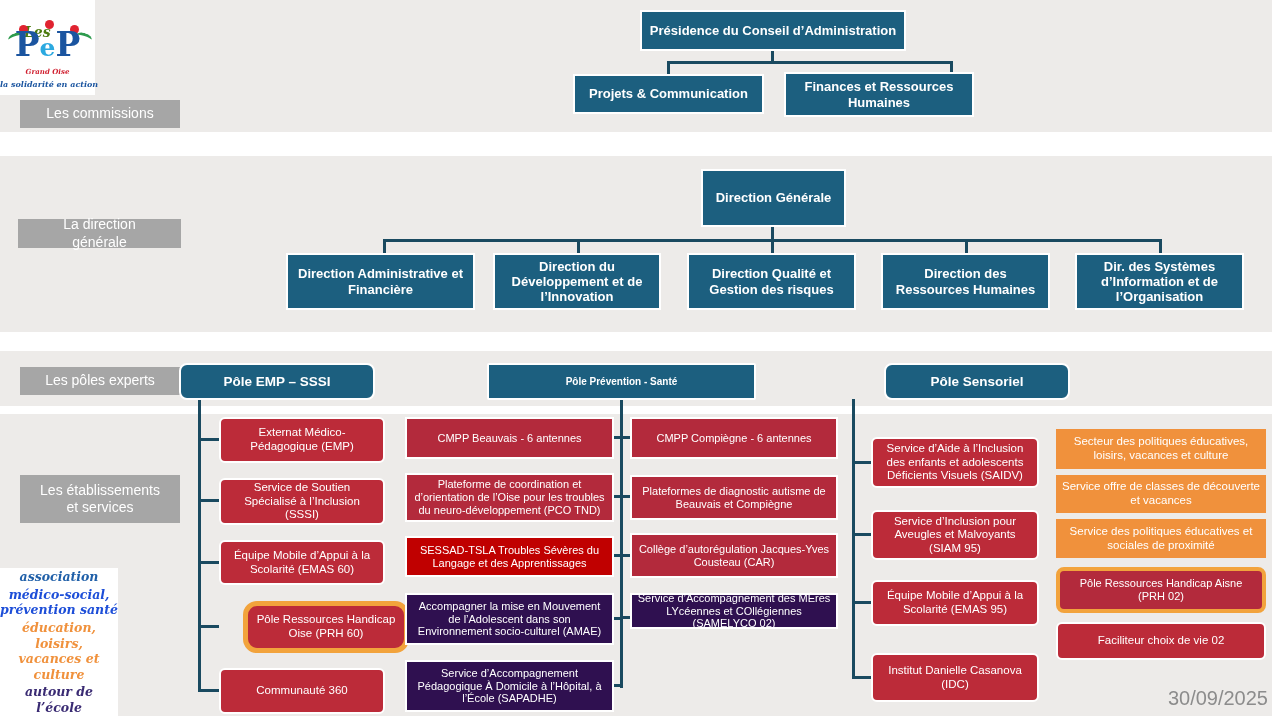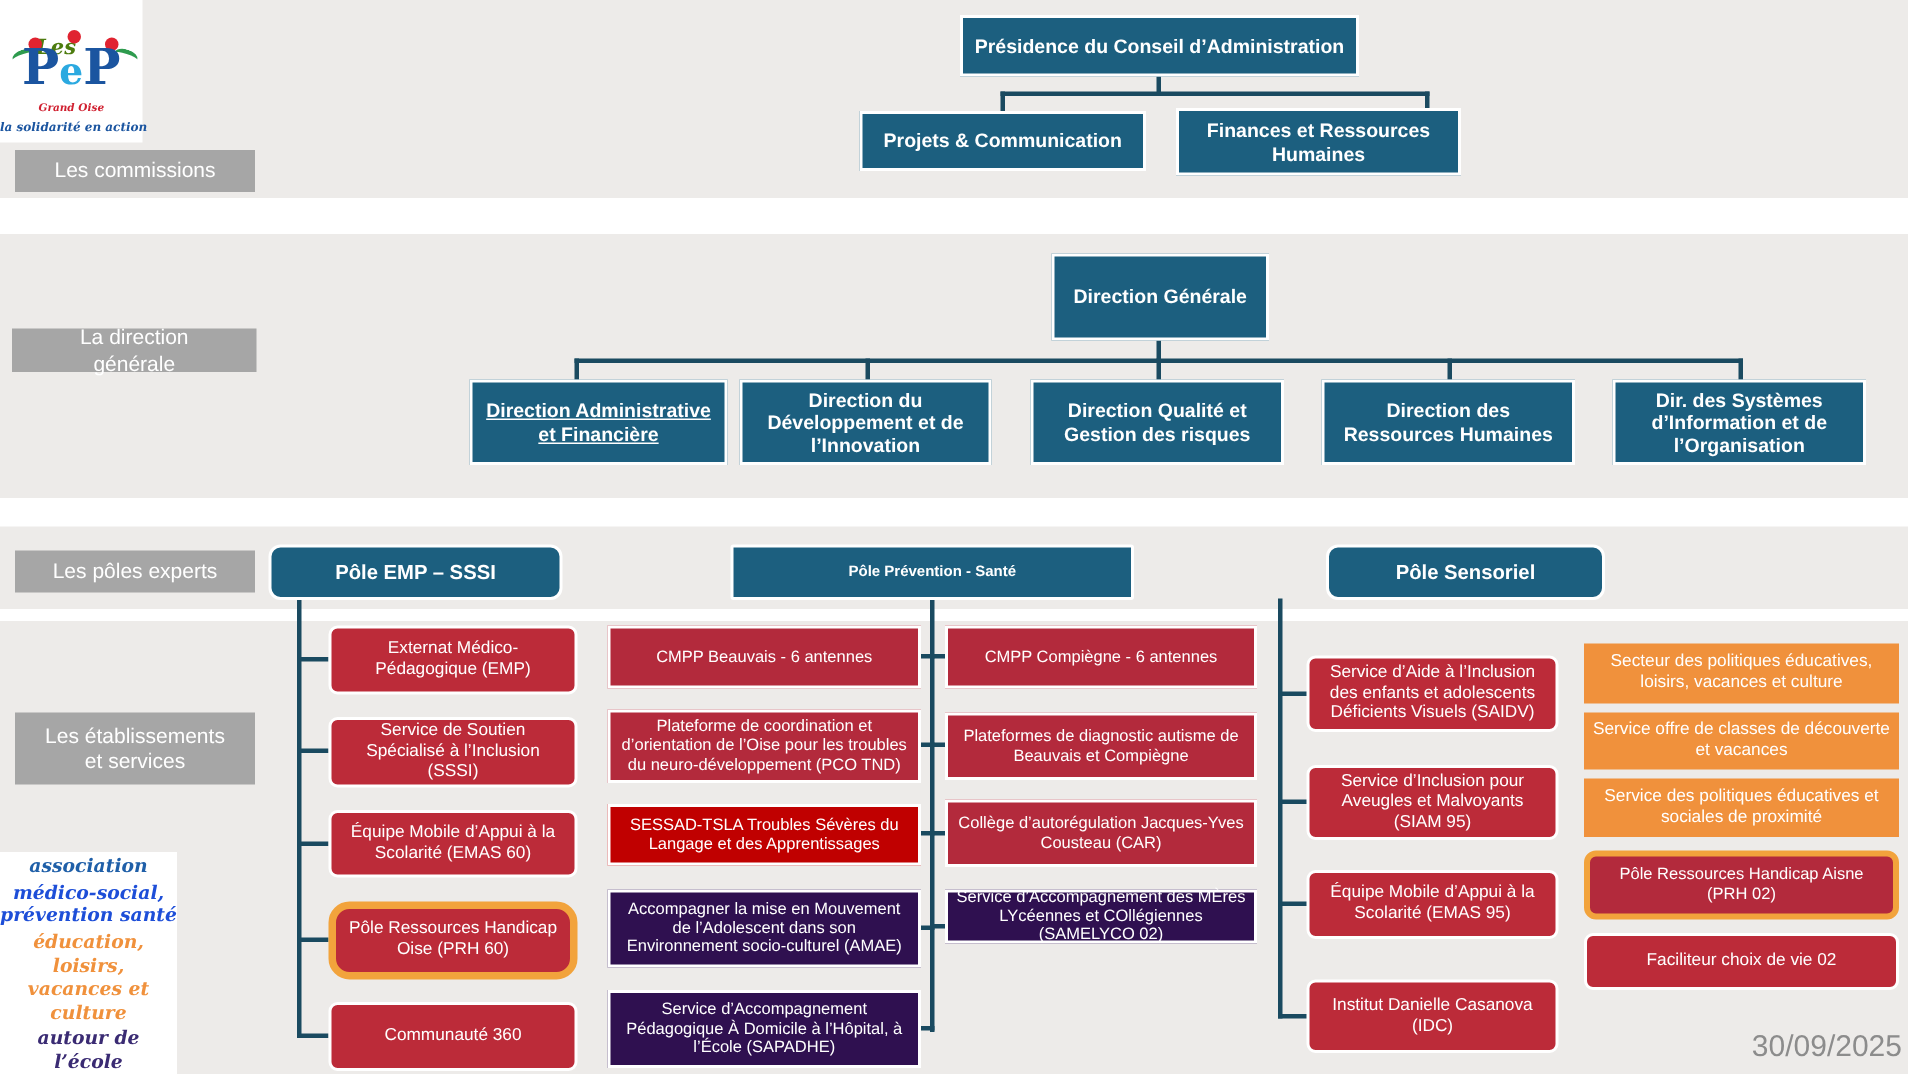--- a/index.html
+++ b/index.html
@@ -9,24 +9,24 @@
   .box{position:absolute;box-sizing:border-box;display:flex;align-items:center;justify-content:center;
        text-align:center;color:#fff;line-height:1.18;padding:2px 5px;}
   .teal{background:#1C5F7F;border:2px solid #fff;font-size:13px;font-weight:600;}
   .pole{border-radius:8px;font-size:13.5px;}
   .pole-sq{border-radius:2px;font-size:10px;}
   .rr{background:#BC2B39;border:2px solid #fff;border-radius:6px;font-size:11.5px;}
   .sq{background:#B32A3C;border:2px solid #fff;font-size:11px;}
   .bright{background:#C00000;}
   .purple{background:#2F1050;}
   .orange{background:#F0913C;font-size:11.5px;border:none;}
-  .prh60{border:5px solid #F2A33C;border-radius:14px;}
+  .prh60{border:5px solid #F2A33C;border-radius:14px;margin-left:24px;}
   .prh02{border:4px solid #F2A33C;border-radius:8px;}
   .glabel{position:absolute;background:#A6A6A6;color:#fff;display:flex;align-items:center;justify-content:center;
-          text-align:center;font-size:14px;line-height:1.25;box-sizing:border-box;padding:2px 18px;}
+          text-align:center;font-size:14px;line-height:1.25;box-sizing:border-box;padding:2px 18px;margin-left:10px;}
   .ln{position:absolute;background:#1A4A60;}
   .legend{position:absolute;left:0;top:568px;width:118px;height:148px;background:#fff;display:flex;
           flex-direction:column;justify-content:space-between;text-align:center;}
   .legend-item{font-family:"DejaVu Serif",serif;font-style:italic;font-weight:700;font-size:12.5px;
                line-height:1.25;white-space:pre-line;padding:1px 0;}
   .lg-blue{color:#1F5FA8;} .lg-red{color:#1d4ed8;} .lg-orange{color:#F0913C;} .lg-navy{color:#3A2B73;}
   .lbar{height:8px;background:linear-gradient(180deg,#12456F,#6FA0C2);}
   .lbar-sm{height:6px;background:linear-gradient(180deg,#12456F,#6FA0C2);}
   .date{position:absolute;left:1128px;top:687px;width:140px;text-align:right;color:#8C8C8C;font-size:20px;}
   
@@ -83,21 +83,21 @@
 
   <div class="ln" style="left:771px;top:227px;width:3px;height:13px;"></div>
   <div class="ln" style="left:383px;top:239px;width:779px;height:3px;"></div>
   <div class="ln" style="left:383px;top:239px;width:3px;height:15px;"></div>
   <div class="ln" style="left:577px;top:239px;width:3px;height:15px;"></div>
   <div class="ln" style="left:771px;top:239px;width:3px;height:15px;"></div>
   <div class="ln" style="left:965px;top:239px;width:3px;height:15px;"></div>
   <div class="ln" style="left:1159px;top:239px;width:3px;height:15px;"></div>
 
   <div class="box teal" style="left:701px;top:169px;width:145px;height:58px;">Direction Générale</div>
-  <div class="box teal" style="left:313px;top:253px;width:172px;height:57px;text-decoration:underline;">Direction Administrative et Financière</div>
+  <div class="box teal" style="left:286px;top:253px;width:189px;height:57px;">Direction Administrative et Financière</div>
   <div class="box teal" style="left:493px;top:253px;width:168px;height:57px;">Direction du Développement et de l’Innovation</div>
   <div class="box teal" style="left:687px;top:253px;width:169px;height:57px;">Direction Qualité et Gestion des risques</div>
   <div class="box teal" style="left:881px;top:253px;width:169px;height:57px;">Direction des Ressources Humaines</div>
   <div class="box teal" style="left:1075px;top:253px;width:169px;height:57px;">Dir. des Systèmes d’Information et de l’Organisation</div>
 
   <div class="ln" style="left:198px;top:399px;width:3px;height:293px;"></div>
   <div class="ln" style="left:198px;top:438px;width:21px;height:3px;"></div>
   <div class="ln" style="left:198px;top:499px;width:21px;height:3px;"></div>
   <div class="ln" style="left:198px;top:561px;width:21px;height:3px;"></div>
   <div class="ln" style="left:198px;top:625px;width:21px;height:3px;"></div>

